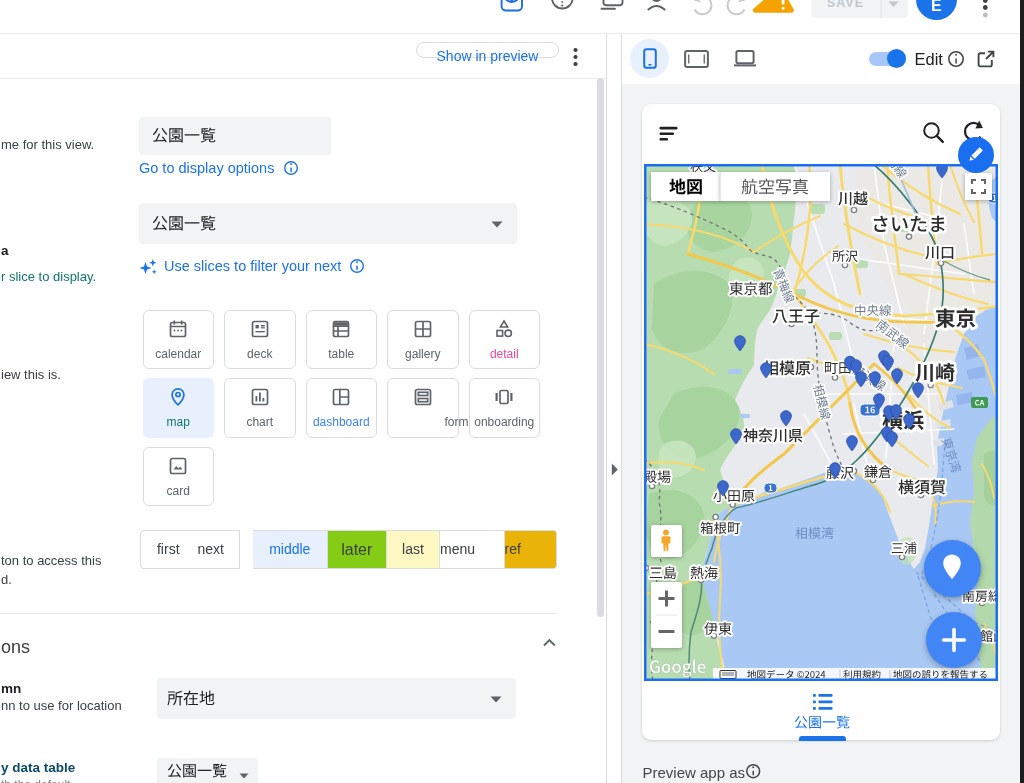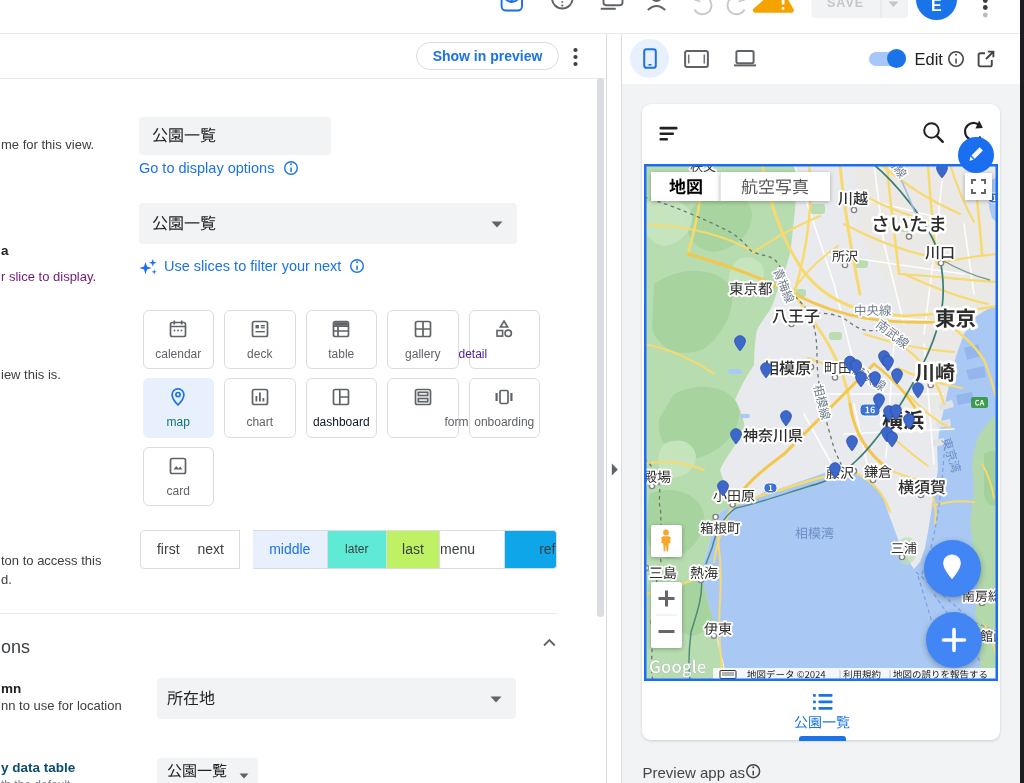--- a/index.html
+++ b/index.html
@@ -53,32 +53,32 @@
     </g>
 <circle cx="446.5" cy="-0.5" r="20.5" fill="#1a73e8"></circle>
     <text x="441" y="11" font-size="16" fill="#fff" font-weight="bold">E</text>
 <g fill="#3c4043">
       <circle cx="495.3" cy="0.5" r="2.4"></circle>
       <circle cx="495.3" cy="7.5" r="2.4"></circle>
       <circle cx="495.3" cy="15" r="2.4" opacity="0.35"></circle>
     </g>
 </svg>
 <div class="abs" style="left:0;top:34px;width:607px;height:749px;background:#fff;border-right:1px solid #dadce0"></div>
-<div class="abs" style="left:416px;top:42px;width:143px;height:28px;border:1px solid #dadce0;border-radius:15px;color:#1a73e8;font-size:14px;font-weight:bold;text-align:center;line-height:26px;background:#fff">Show in preview</div>
+<div class="abs" style="left:416px;top:42px;width:143px;height:16px;border:1px solid #dadce0;border-radius:15px;color:#1a73e8;font-size:14px;font-weight:normal;text-align:center;line-height:26px;background:#fff">Show in preview</div>
 <svg class="abs" style="left:570px;top:46px" width="12" height="24" viewBox="0 0 12 24">
     <g fill="#3c4043">
       <circle cx="5.5" cy="4" r="2.1"></circle>
       <circle cx="5.5" cy="11" r="2.1"></circle>
       <circle cx="5.5" cy="18" r="2.1"></circle>
     </g>
   </svg>
 <div class="abs" style="left:0;top:78px;width:607px;height:1px;background:#e9eaee"></div>
 <div class="abs" style="left:1px;top:137px;color:#3c4043;font-size:13px;">me for this view.</div>
 <div class="abs" style="left:1px;top:243px;color:#202124;font-size:13.5px;font-weight:bold">a</div>
-<div class="abs" style="left:1px;top:269px;color:#701a75;font-size:13px;">r slice to display.</div>
+<div class="abs" style="left:1px;top:269px;color:#0f766e;font-size:13px;">r slice to display.</div>
 <div class="abs" style="left:1px;top:367px;color:#3c4043;font-size:13px;">iew this is.</div>
 <div class="abs" style="left:1px;top:551px;color:#3c4043;font-size:13px;line-height:19px">ton to access this<br>d.</div>
 <div class="abs" style="left:1px;top:637px;color:#3c4043;font-size:18px">ons</div>
 <div class="abs" style="left:1px;top:681px;color:#202124;font-size:13.5px;font-weight:bold">mn</div>
 <div class="abs" style="left:1px;top:698px;color:#3c4043;font-size:13px;">nn to use for location</div>
 <div class="abs" style="left:1px;top:760px;color:#0c4a6e;font-size:13.5px;font-weight:bold">y data table</div>
 <div class="abs" style="left:1px;top:778px;color:#80868b;font-size:12px">th the default</div>
 <div class="abs" style="left:139px;top:117px;width:192px;height:38px;background:#f1f3f4;border-radius:4px"></div>
 <svg class="abs" style="left:152px;top:127px" width="66" height="20" viewBox="0 0 66 20">
     <path d="M5.1 1.1C4.1 3.5 2.5 5.8 0.8 7.2C1.1 7.4 1.7 7.8 1.9 8.1C3.6 6.5 5.3 4.0 6.4 1.5ZM10.8 1.1 9.6 1.6C10.8 3.8 12.8 6.5 14.3 8.1C14.6 7.8 15.0 7.3 15.3 7.1C13.9 5.7 11.9 3.2 10.8 1.1ZM9.8 10.0C10.5 10.8 11.3 11.9 12.1 13.0L5.0 13.3C6.1 11.4 7.2 8.9 8.1 6.8L6.7 6.4C6.0 8.5 4.7 11.4 3.6 13.3L1.4 13.4L1.6 14.7C4.5 14.5 8.8 14.3 12.8 14.1C13.1 14.6 13.4 15.0 13.6 15.4L14.8 14.8C14.0 13.3 12.4 11.1 10.9 9.4Z M21.3 7.6H26.7V8.9H21.3ZM23.4 2.8V3.6H20.2V4.4H23.4V5.4H19.2V6.2H28.7V5.4H24.5V4.4H27.9V3.6H24.5V2.8ZM20.3 6.9V9.6H23.2C22.1 10.5 20.5 11.3 19.0 11.8C19.2 12.0 19.5 12.4 19.6 12.6C20.8 12.1 22.1 11.5 23.2 10.8V13.1H24.3V10.5C25.3 11.6 26.9 12.5 28.4 13.0C28.5 12.8 28.8 12.4 29.1 12.2C28.2 12.0 27.3 11.6 26.5 11.2C27.2 10.8 27.9 10.3 28.5 9.8L27.8 9.3V6.9ZM25.9 10.7C25.4 10.4 24.9 10.0 24.6 9.6H27.4C26.9 10.0 26.4 10.4 25.9 10.7ZM17.3 1.3V15.4H18.4V14.7H29.5V15.4H30.7V1.3ZM18.4 13.6V2.4H29.5V13.6Z M32.7 7.2V8.5H47.4V7.2Z M52.2 9.5H59.7V10.3H52.2ZM52.2 11.0H59.7V11.8H52.2ZM52.2 8.0H59.7V8.8H52.2ZM57.5 5.2V6.2H62.8V5.2ZM51.1 7.3V12.6H53.4C52.9 13.7 51.7 14.2 48.7 14.5C48.9 14.7 49.2 15.1 49.2 15.4C52.7 15.0 54.1 14.2 54.6 12.6H57.0V13.8C57.0 14.9 57.4 15.2 58.9 15.2C59.2 15.2 61.3 15.2 61.6 15.2C62.8 15.2 63.2 14.8 63.3 13.1C63.0 13.0 62.5 12.9 62.3 12.7C62.2 14.0 62.1 14.2 61.5 14.2C61.1 14.2 59.4 14.2 59.0 14.2C58.3 14.2 58.2 14.2 58.2 13.8V12.6H60.9V7.3ZM57.9 0.6C57.5 2.1 56.7 3.5 55.9 4.5C56.1 4.6 56.6 4.9 56.8 5.1C57.2 4.6 57.6 3.9 58.0 3.2H63.2V2.3H58.5C58.7 1.8 58.9 1.3 59.0 0.9ZM52.2 2.8H50.6V2.0H52.2ZM55.9 1.2H49.5V6.7H56.1V6.0H53.2V5.1H55.6V2.8H53.2V2.0H55.9ZM52.2 5.1V6.0H50.6V5.1ZM50.6 3.5H54.5V4.3H50.6Z" fill="#202124"></path>
@@ -153,21 +153,21 @@
   </svg>
 <div class="abs" style="left:377px;top:346.5px;width:91.5px;text-align:center;color:#5f6368;font-size:12px">gallery</div>
 <div class="abs" style="left:468.5px;top:309.5px;width:71.5px;height:59.5px;background:#fff;border:1px solid #dadce0;border-radius:6px"></div>
 <svg class="abs" style="left:494.25px;top:318.5px" width="20" height="20" viewBox="0 0 20 20">
     <g stroke="#5f6368" fill="none" stroke-width="1.6">
       <path d="M10 2 l3.6 6 h-7.2 Z"></path>
       <rect x="3" y="11.5" width="5.6" height="5.6"></rect>
       <circle cx="14.2" cy="14.3" r="3.2"></circle>
     </g>
   </svg>
-<div class="abs" style="left:458.5px;top:346.5px;width:91.5px;color:#4c1d95;font-size:12px">detail</div>
+<div class="abs" style="left:458.5px;top:346.5px;width:91.5px;text-align:center;color:#ec4899;font-size:12px">detail</div>
 <div class="abs" style="left:142.5px;top:378px;width:71.5px;height:59.5px;background:#e8f0fe;border:1px solid #e8f0fe;border-radius:6px"></div>
 <svg class="abs" style="left:168.25px;top:387px" width="20" height="20" viewBox="0 0 20 20">
     <g stroke="#1a73e8" fill="none" stroke-width="1.7">
       <path d="M10 1.8 c-3.3 0 -5.9 2.6 -5.9 5.9 c0 4.4 5.9 10.2 5.9 10.2 s5.9 -5.8 5.9 -10.2 c0 -3.3 -2.6 -5.9 -5.9 -5.9 Z"></path>
       <circle cx="10" cy="7.6" r="2.1"></circle>
     </g>
   </svg>
 <div class="abs" style="left:132.5px;top:415px;width:91.5px;text-align:center;color:#0f766e;font-size:12px">map</div>
 <div class="abs" style="left:224px;top:378px;width:71.5px;height:59.5px;background:#fff;border:1px solid #dadce0;border-radius:6px"></div>
 <svg class="abs" style="left:249.75px;top:387px" width="20" height="20" viewBox="0 0 20 20">
@@ -182,21 +182,21 @@
   </svg>
 <div class="abs" style="left:214px;top:415px;width:91.5px;text-align:center;color:#5f6368;font-size:12px">chart</div>
 <div class="abs" style="left:305.5px;top:378px;width:71.5px;height:59.5px;background:#fff;border:1px solid #dadce0;border-radius:6px"></div>
 <svg class="abs" style="left:331.25px;top:387px" width="20" height="20" viewBox="0 0 20 20">
     <g stroke="#5f6368" fill="none" stroke-width="1.7">
       <rect x="2.5" y="2.5" width="15" height="15" rx="1.8"></rect>
       <path d="M8.8 2.5 v15 M8.8 10 h8.7"></path>
     </g>
     <rect x="3.3" y="3.3" width="4.6" height="13.4" fill="#5f6368" opacity="0"></rect>
   </svg>
-<div class="abs" style="left:295.5px;top:415px;width:91.5px;text-align:center;color:#0f172a;font-size:12px">dashboard</div>
+<div class="abs" style="left:295.5px;top:415px;width:91.5px;text-align:center;color:#3b82f6;font-size:12px">dashboard</div>
 <div class="abs" style="left:387px;top:378px;width:71.5px;height:59.5px;background:#fff;border:1px solid #dadce0;border-radius:6px"></div>
 <svg class="abs" style="left:412.75px;top:387px" width="20" height="20" viewBox="0 0 20 20">
     <g stroke="#5f6368" fill="none" stroke-width="1.7">
       <rect x="2.5" y="2.5" width="15" height="15" rx="1.8"></rect>
       <rect x="5.3" y="5.3" width="9.4" height="3.2"></rect>
       <rect x="5.3" y="11.5" width="9.4" height="3.2"></rect>
     </g>
   </svg>
 <div class="abs" style="left:377px;top:415px;width:91.5px;text-align:right;color:#5f6368;font-size:12px">form</div>
 <div class="abs" style="left:468.5px;top:378px;width:71.5px;height:59.5px;background:#fff;border:1px solid #dadce0;border-radius:6px"></div>
@@ -212,24 +212,24 @@
 <svg class="abs" style="left:168.25px;top:455.5px" width="20" height="20" viewBox="0 0 20 20">
     <g stroke="#5f6368" fill="none" stroke-width="1.7">
       <rect x="2.5" y="2.5" width="15" height="15" rx="1.8"></rect>
     </g>
     <path d="M5.5 13.5 l2.8-3.5 2.1 2.4 1.8-2 2.3 3.1 Z" fill="#5f6368"></path>
   </svg>
 <div class="abs" style="left:132.5px;top:483.5px;width:91.5px;text-align:center;color:#5f6368;font-size:12px">card</div>
 <div class="abs" style="left:140px;top:529.5px;width:56.5px;height:39px;background:#fff;border:1px solid #dadce0;border-radius:4px 0 0 4px;color:#3c4043;font-size:14px;text-align:center;line-height:37px">first</div>
 <div class="abs" style="left:183px;top:529.5px;width:56.5px;height:39px;background:#fff;border:1px solid #dadce0;border-left:none;color:#3c4043;font-size:14px;text-align:center;line-height:37px">next</div>
 <div class="abs" style="left:253px;top:529.5px;width:74.5px;height:39px;background:#e8f0fe;border:1px solid #dadce0;border-left:none;color:#1a73e8;font-size:14px;text-align:center;line-height:37px">middle</div>
-<div class="abs" style="left:327.5px;top:529.5px;width:59.5px;height:39px;background:#5eead4;border:1px solid #dadce0;border-left:none;color:#3c4043;font-size:12px;text-align:center;line-height:37px">later</div>
-<div class="abs" style="left:387px;top:529.5px;width:53px;height:39px;background:#bef264;border:1px solid #dadce0;border-left:none;color:#3c4043;font-size:14px;text-align:center;line-height:37px">last</div>
+<div class="abs" style="left:327.5px;top:529.5px;width:59.5px;height:39px;background:#84cc16;border:1px solid #dadce0;border-left:none;color:#3c4043;font-size:16px;text-align:center;line-height:37px">later</div>
+<div class="abs" style="left:387px;top:529.5px;width:53px;height:39px;background:#fef9c3;border:1px solid #dadce0;border-left:none;color:#3c4043;font-size:14px;text-align:center;line-height:37px">last</div>
 <div class="abs" style="left:440px;top:529.5px;width:64.5px;height:39px;background:#fff;border:1px solid #dadce0;border-left:none;color:#3c4043;font-size:14px;text-align:left;line-height:37px">menu</div>
-<div class="abs" style="left:504.5px;top:529.5px;width:52.0px;height:39px;background:#0ea5e9;border:1px solid #dadce0;border-left:none;border-radius:0 4px 4px 0;color:#3c4043;font-size:14px;text-align:right;line-height:37px">ref</div>
+<div class="abs" style="left:504.5px;top:529.5px;width:52.0px;height:39px;background:#eab308;border:1px solid #dadce0;border-left:none;border-radius:0 4px 4px 0;color:#3c4043;font-size:14px;text-align:left;line-height:37px">ref</div>
 <div class="abs" style="left:0;top:613px;width:557px;height:1px;background:#e9eaee"></div>
 <svg class="abs" style="left:542px;top:636px" width="15" height="14">
     <path d="M2 9.5 l5.4 -5.4 5.4 5.4" fill="none" stroke="#5f6368" stroke-width="1.8"></path>
   </svg>
 <div class="abs" style="left:156.5px;top:678px;width:359px;height:41px;background:#f1f3f4;border-radius:4px"></div>
 <svg class="abs" style="left:167px;top:690px" width="50" height="20" viewBox="0 0 50 20">
     <path d="M1.0 1.5V2.6H7.9V1.5ZM14.1 0.8C13.0 1.4 11.2 2.0 9.5 2.5L8.6 2.2V6.5C8.6 8.9 8.3 12.1 6.1 14.5C6.4 14.7 6.8 15.1 7.0 15.3C9.2 13.0 9.7 9.8 9.7 7.2H12.5V15.4H13.7V7.2H15.5V6.1H9.7V3.5C11.6 3.1 13.7 2.4 15.1 1.7ZM1.6 4.3V8.6C1.6 10.5 1.5 12.9 0.4 14.7C0.6 14.8 1.1 15.2 1.3 15.4C2.4 13.7 2.7 11.2 2.7 9.3H7.5V4.3ZM2.7 5.4H6.3V8.2H2.7Z M22.3 0.6C22.0 1.5 21.7 2.3 21.4 3.1H17.0V4.3H20.9C19.9 6.3 18.4 8.2 16.6 9.5C16.8 9.8 17.1 10.3 17.2 10.6C17.9 10.1 18.5 9.6 19.1 9.0V15.3H20.3V7.6C21.0 6.5 21.7 5.4 22.2 4.3H31.0V3.1H22.7C23.0 2.4 23.3 1.7 23.5 0.9ZM25.6 5.1V8.2H22.0V9.3H25.6V13.9H21.3V15.0H31.0V13.9H26.8V9.3H30.4V8.2H26.8V5.1Z M38.9 2.1V6.5L37.1 7.2L37.6 8.3L38.9 7.8V12.8C38.9 14.6 39.4 15.0 41.2 15.0C41.6 15.0 44.7 15.0 45.2 15.0C46.8 15.0 47.2 14.3 47.4 12.1C47.1 12.0 46.6 11.8 46.4 11.6C46.2 13.5 46.1 13.9 45.1 13.9C44.5 13.9 41.8 13.9 41.3 13.9C40.2 13.9 40.0 13.7 40.0 12.8V7.3L42.2 6.4V11.8H43.3V5.9L45.5 4.9C45.5 7.5 45.5 9.3 45.4 9.6C45.3 10.0 45.2 10.1 44.9 10.1C44.8 10.1 44.3 10.1 43.9 10.0C44.0 10.3 44.1 10.8 44.2 11.1C44.6 11.1 45.2 11.1 45.7 11.0C46.1 10.9 46.4 10.6 46.5 9.9C46.7 9.3 46.7 6.9 46.7 3.9L46.8 3.7L45.9 3.3L45.7 3.5L45.4 3.7L43.3 4.6V0.6H42.2V5.1L40.0 6.0V2.1ZM32.5 11.6 33.0 12.8C34.4 12.2 36.2 11.4 38.0 10.6L37.7 9.5L35.9 10.3V5.6H37.7V4.5H35.9V0.8H34.7V4.5H32.7V5.6H34.7V10.8C33.9 11.1 33.1 11.4 32.5 11.6Z" fill="#202124"></path>
   </svg>
 <svg class="abs" style="left:489px;top:695px" width="14" height="9">
     <path d="M1.5 1.5 l5.5 6 5.5 -6 z" fill="#5f6368"></path>

